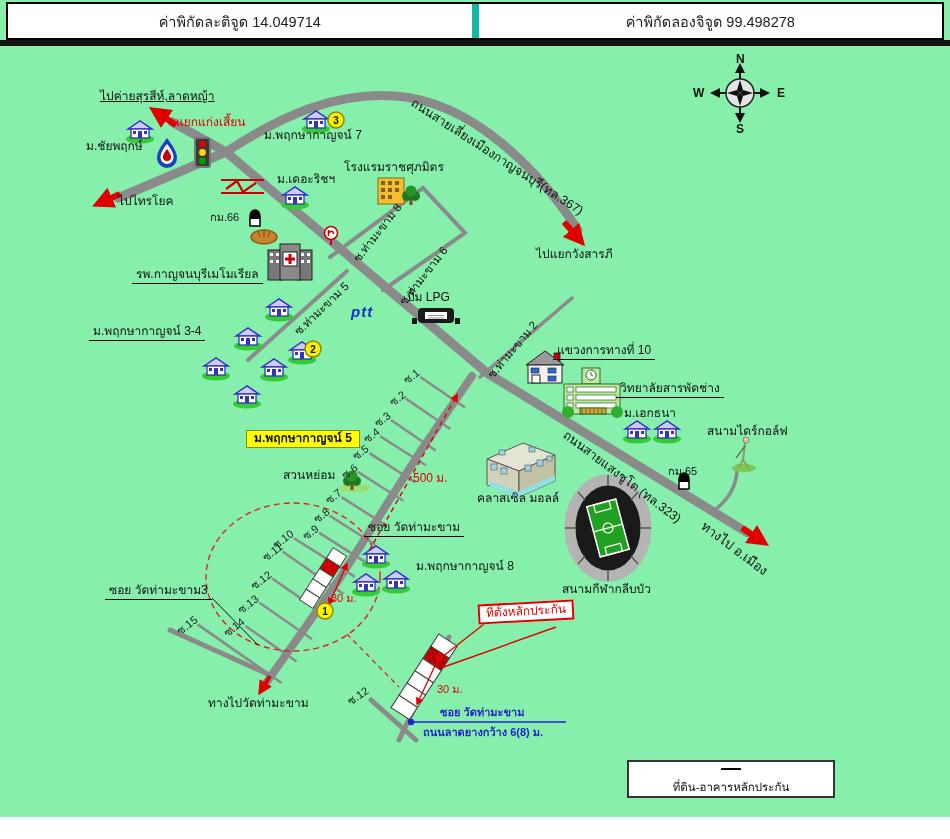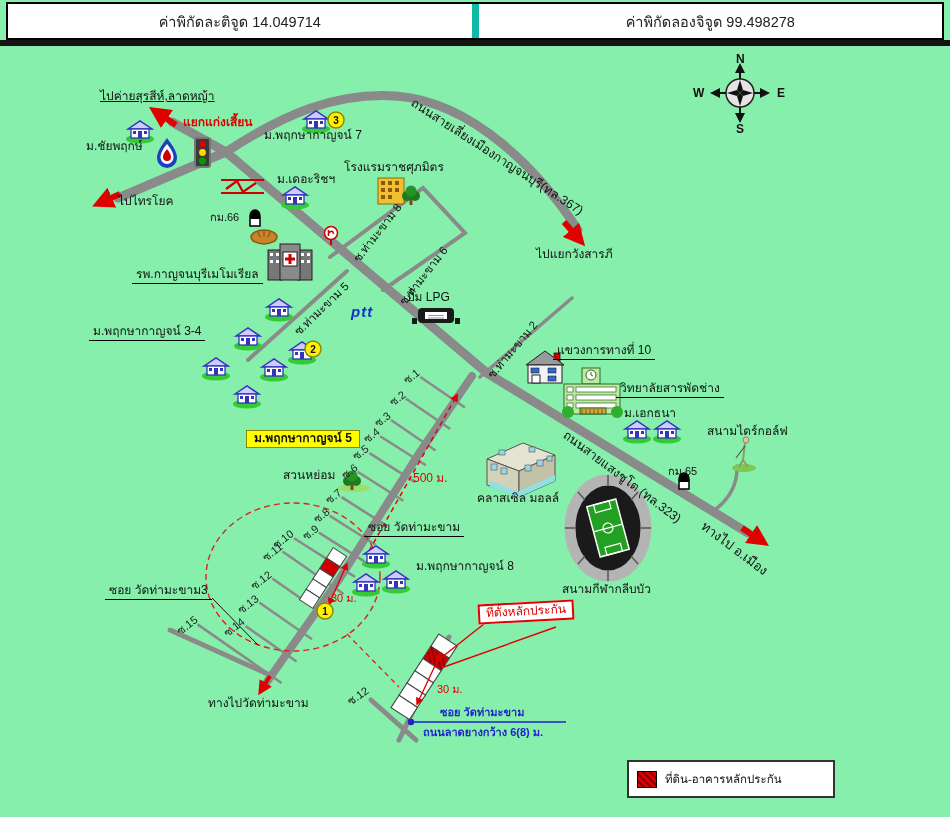--- a/index.html
+++ b/index.html
@@ -21,21 +21,21 @@
   .ctr{transform:translate(-50%,-50%);}
   .soi-lbl{position:absolute;font-size:11px;color:#222;white-space:nowrap;
            transform-origin:100% 50%;}
   .hl{background:#ffff00;border:1px solid #8a8a00;padding:1px 7px;font-weight:bold;}
   .box-red{border:2px solid #e00000;padding:1px 6px;color:#e00000;background:#fff;}
   .ptt{font-size:15px;font-weight:bold;font-style:italic;color:#1530cc;letter-spacing:1px;}
   .compass-lb{position:absolute;font-size:12px;font-weight:bold;color:#111;}
   
   .legend{position:absolute;left:627px;top:760px;width:188px;border:2px solid #333;
           background:#fff;padding:6px 8px;}
-  .lg-row{display:flex;align-items:center;gap:8px;height:22px;}
+  .lg-row{display:flex;align-items:center;gap:8px;height:22px;flex-direction:column;}
   .lg-hatch{width:18px;height:15px;border:1px solid #000;
             background:repeating-linear-gradient(45deg,#dd0000 0 3px,#8a0000 3px 5px);}
   .lg-circle{width:15px;height:15px;border-radius:50%;background:#ffef00;border:1.5px solid #222;}
   .lg-txt{font-size:11.5px;color:#111;}
   svg{position:absolute;left:0;top:0;}
 </style>
 </head>
 <body>
 
 <div class="stage">
@@ -372,21 +372,21 @@
       <text x="325" y="615">1</text>
     </g>
   </svg>
 
   <span class="compass-lb" style="left:736px;top:52px;">N</span>
   <span class="compass-lb" style="left:777px;top:86px;">E</span>
   <span class="compass-lb" style="left:736px;top:122px;">S</span>
   <span class="compass-lb" style="left:693px;top:86px;">W</span>
 
   <div class="lbl" style="left:100px;top:90px;text-decoration:underline;">ไปค่ายสุรสีห์,ลาดหญ้า</div>
-  <div class="lbl red" style="left:183px;top:116px;font-weight:bold;">แยกแก่งเสี้ยน</div>
+  <div class="lbl red" style="left:176px;top:116px;font-weight:normal;">แยกแก่งเสี้ยน</div>
   <div class="lbl" style="left:86px;top:140px;">ม.ชัยพฤกษ์</div>
   <div class="lbl" style="left:264px;top:129px;">ม.พฤกษากาญจน์ 7</div>
   <div class="lbl" style="left:118px;top:195px;">ไปไทรโยค</div>
   <div class="lbl" style="left:277px;top:173px;">ม.เดอะริชฯ</div>
   <div class="lbl" style="left:344px;top:161px;">โรงแรมราชศุภมิตร</div>
   <div class="lbl ctr" style="left:497px;top:157px;transform:translate(-50%,-50%) rotate(33deg);font-size:12.5px;">ถนนสายเลี่ยงเมืองกาญจนบุรี(ทล.367)</div>
   <div class="lbl" style="left:536px;top:248px;">ไปแยกวังสารภี</div>
   <div class="lbl sm" style="left:210px;top:211px;">กม.66</div>
   <div class="lbl u" style="left:132px;top:256px;margin-top:12px;">รพ.กาญจนบุรีเมโมเรียล</div>
   <div class="lbl ctr" style="left:378px;top:233px;transform:translate(-50%,-50%) rotate(-52deg);font-size:11.5px;">ซ.ท่ามะขาม 8</div>

